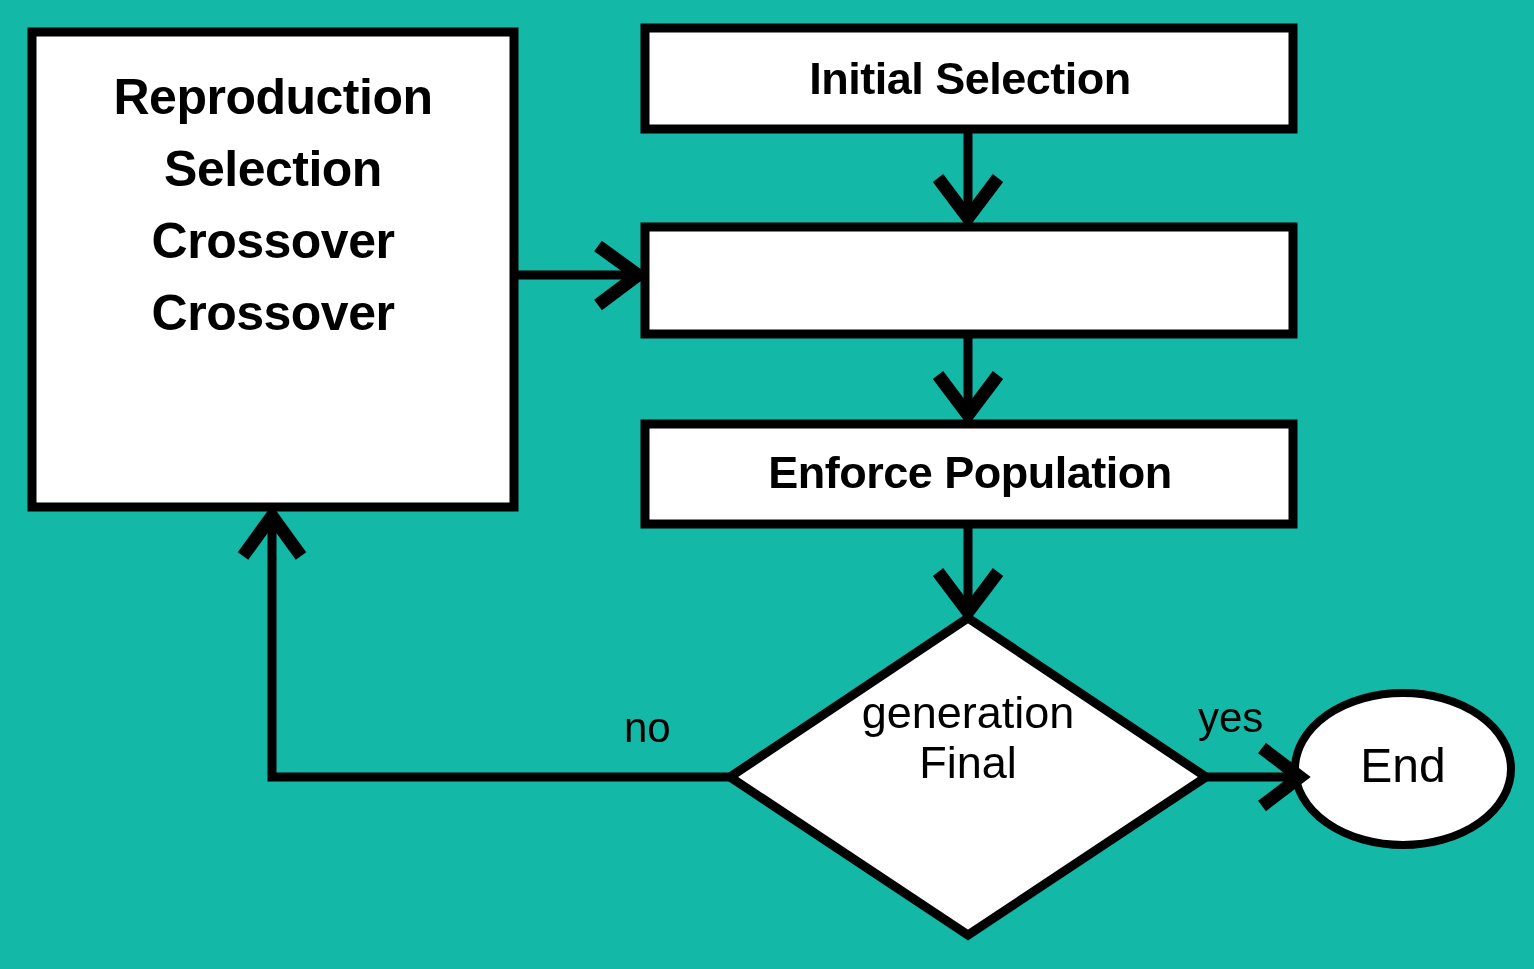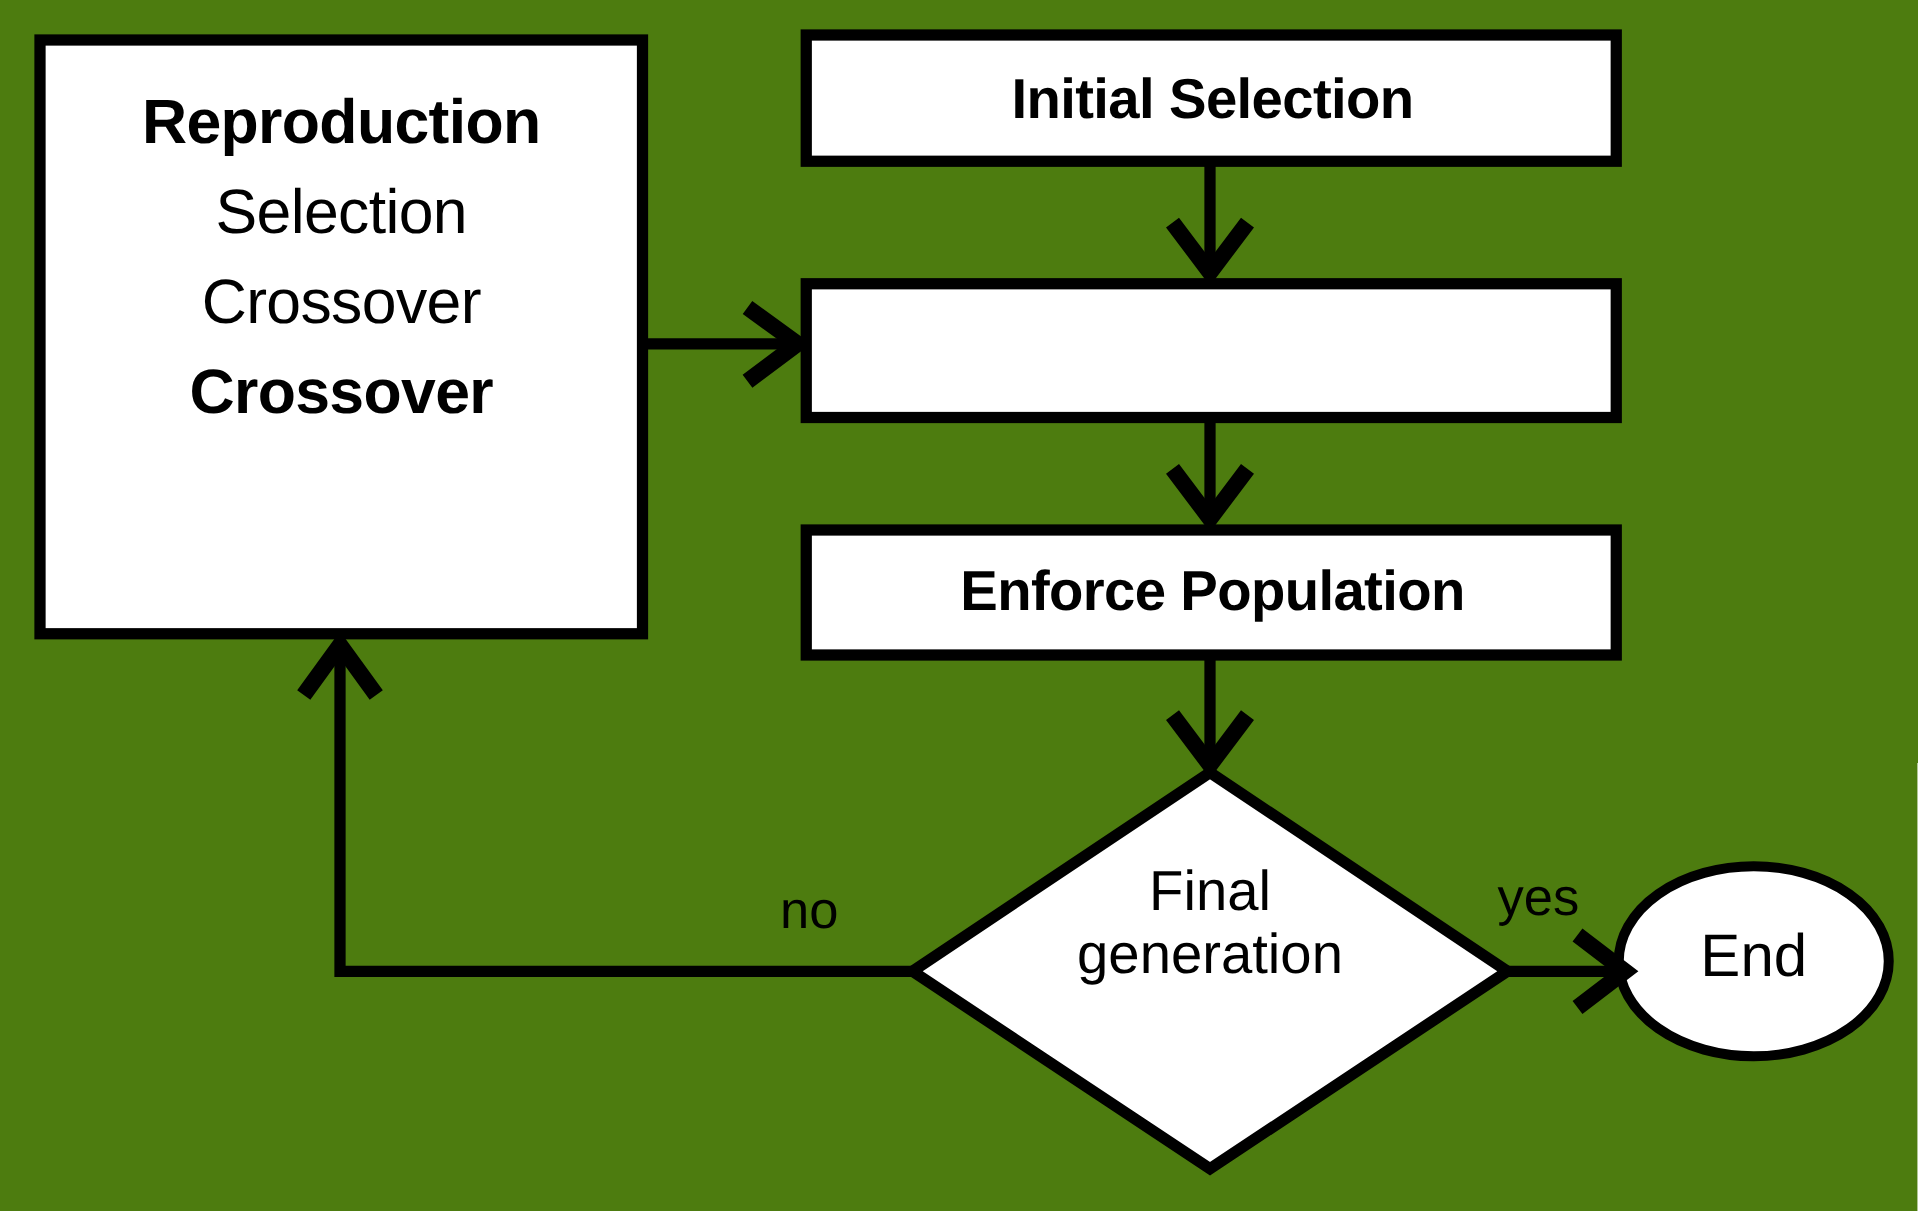--- a/index.html
+++ b/index.html
@@ -8,21 +8,21 @@
     background: #ffffff;
   }
   body {
     font-family: "Liberation Sans", sans-serif;
     -webkit-font-smoothing: antialiased;
   }
   #canvas {
     position: relative;
     width: 1534px;
     height: 969px;
-    background: #4d7c0f;
+    background: #14b8a6;
     overflow: hidden;
   }
   #flow-svg {
     position: absolute;
     left: 0;
     top: 0;
     width: 1534px;
     height: 969px;
     display: block;
   }
@@ -66,21 +66,21 @@
     width: 480px;
     text-align: center;
   }
   #repro-block .line {
     display: block;
     font-size: 50px;
     letter-spacing: -0.5px;
     margin-bottom: 22px;
   }
   #repro-block .line.w-heavy  { font-weight: 700; }
-  #repro-block .line.w-light  { font-weight: 400; }
+  #repro-block .line.w-light  { font-weight: 700; }
   #repro-block .line.w-medium { font-weight: 700; }
 
   #label-initial-population { left: 646px; top: 56px;  width: 648px; }
   #label-fitness-evaluation { left: 646px; top: 254px; width: 648px; }
   #label-enforce-constraints{ left: 646px; top: 450px; width: 648px; }
 
   #label-final-generation {
     left: 800px;
     top: 688px;
     width: 336px;
@@ -163,22 +163,22 @@
     <span class="line w-light">Crossover</span>
     <span class="line w-medium">Crossover</span>
   </div>
 
   <div id="label-initial-population" class="node-text box-label">Initial Selection</div>
 
 
   <div id="label-enforce-constraints" class="node-text box-label">Enforce Population</div>
 
   <div id="label-final-generation" class="node-text">
+    <div>generation</div>
     <div>Final</div>
-    <div>generation</div>
   </div>
 
   <div id="label-end" class="node-text">End</div>
 
   <div id="label-no" class="edge-label">no</div>
 
   <div id="label-yes" class="edge-label">yes</div>
 
 </div>
 

